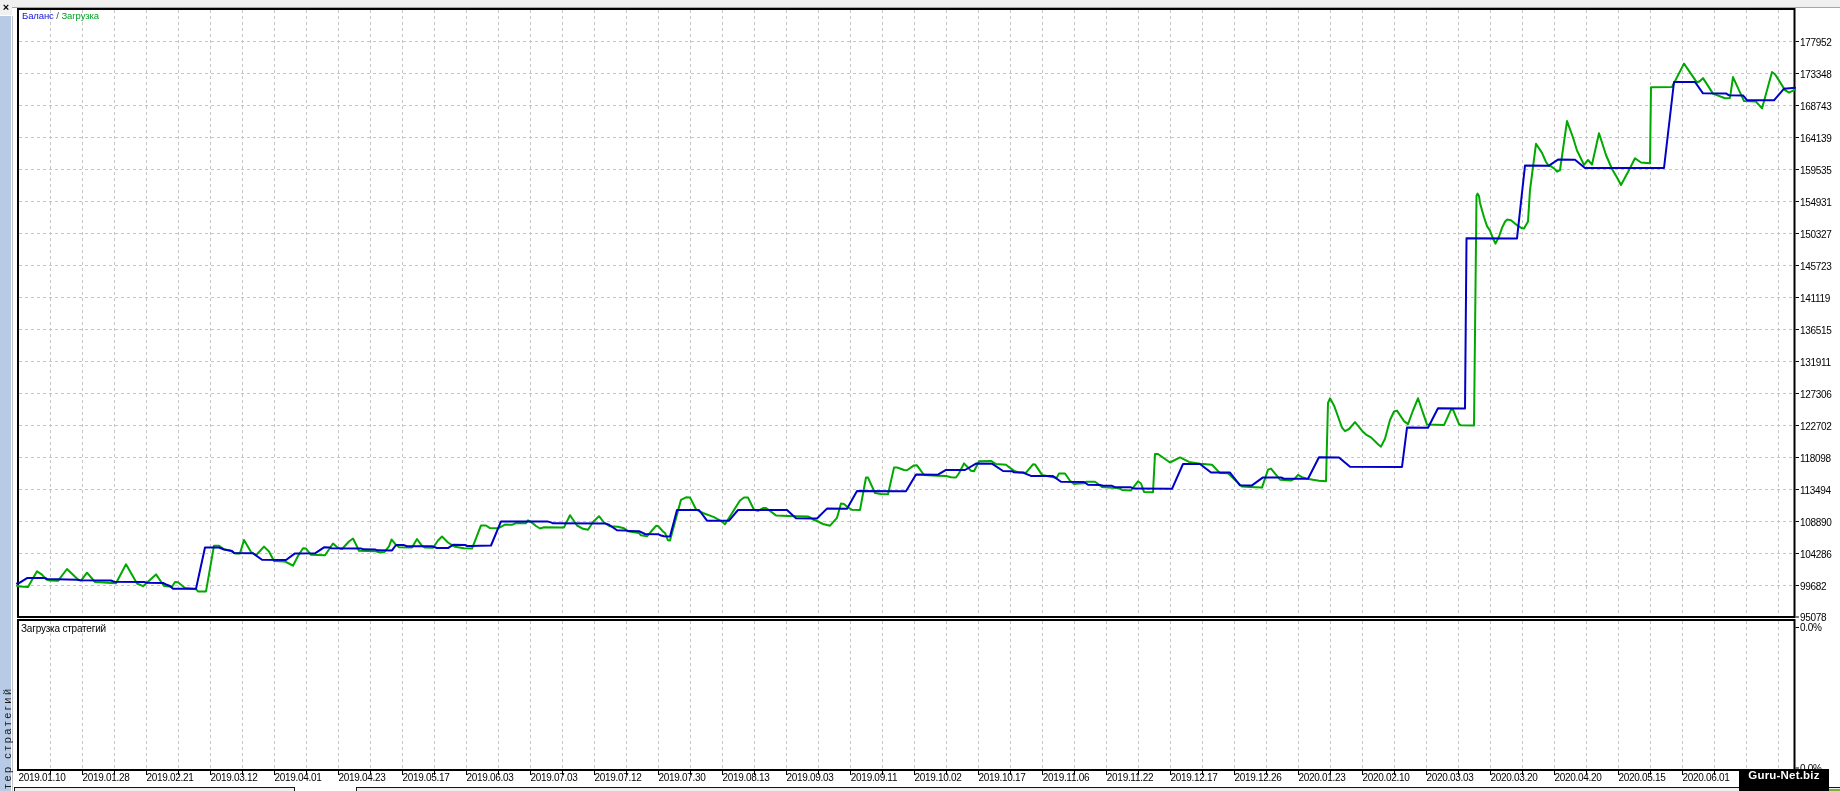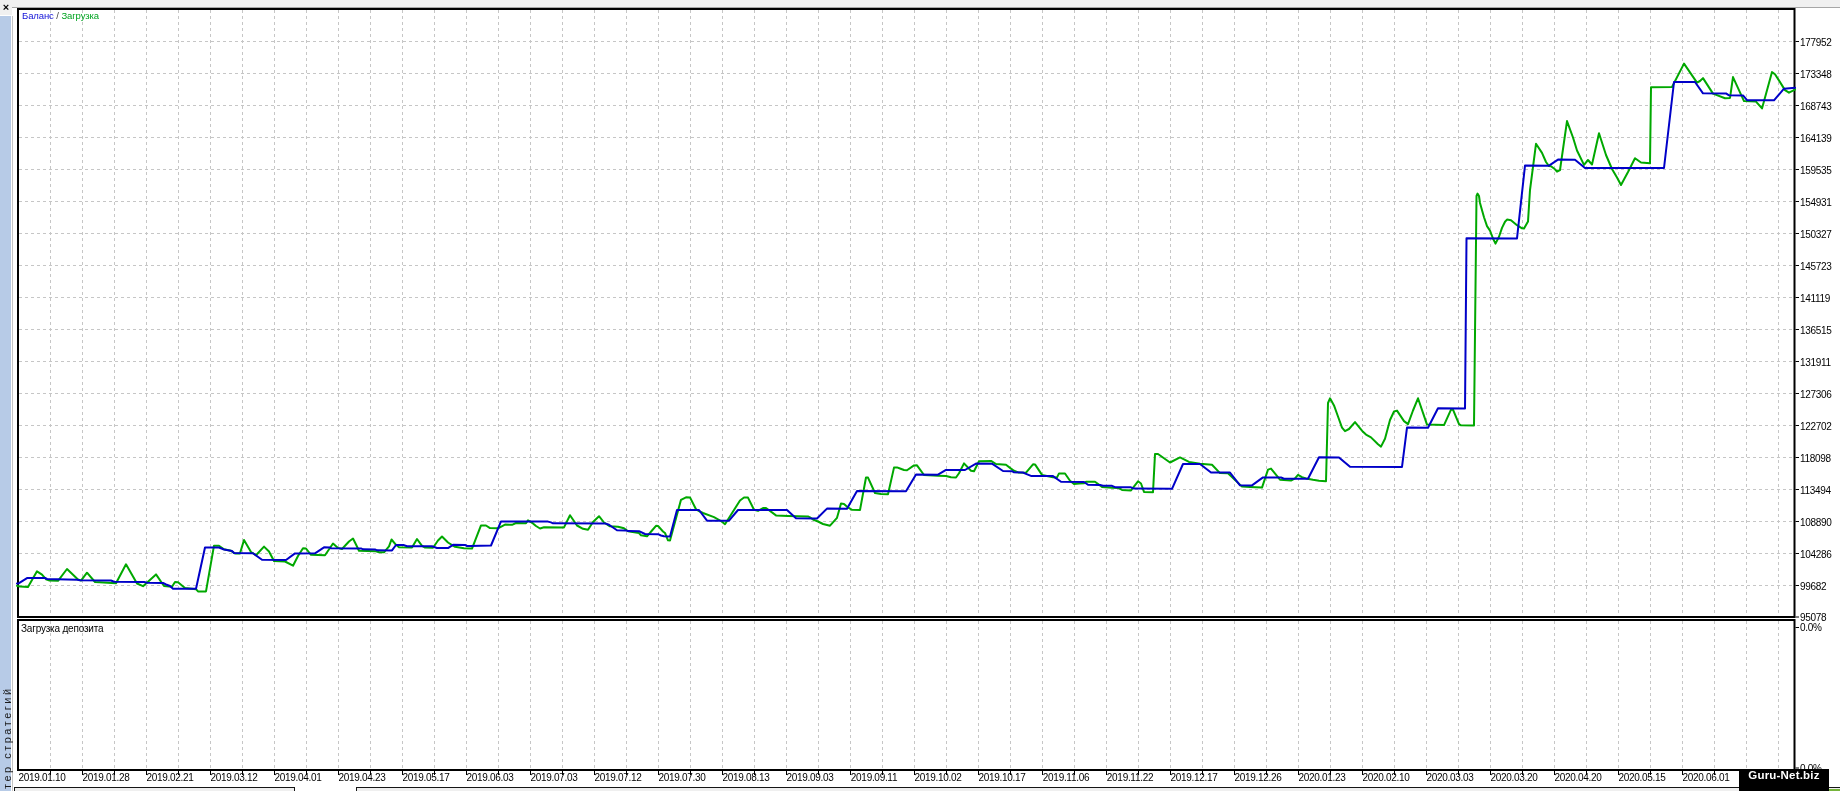--- a/index.html
+++ b/index.html
@@ -67,17 +67,17 @@
     <text x="1258" y="781" text-anchor="middle" style="font-family:'Liberation Sans',sans-serif;font-size:10px;letter-spacing:-0.3px;fill:#000">2019.12.26</text>
     <text x="1322" y="781" text-anchor="middle" style="font-family:'Liberation Sans',sans-serif;font-size:10px;letter-spacing:-0.3px;fill:#000">2020.01.23</text>
     <text x="1386" y="781" text-anchor="middle" style="font-family:'Liberation Sans',sans-serif;font-size:10px;letter-spacing:-0.3px;fill:#000">2020.02.10</text>
     <text x="1450" y="781" text-anchor="middle" style="font-family:'Liberation Sans',sans-serif;font-size:10px;letter-spacing:-0.3px;fill:#000">2020.03.03</text>
     <text x="1514" y="781" text-anchor="middle" style="font-family:'Liberation Sans',sans-serif;font-size:10px;letter-spacing:-0.3px;fill:#000">2020.03.20</text>
     <text x="1578" y="781" text-anchor="middle" style="font-family:'Liberation Sans',sans-serif;font-size:10px;letter-spacing:-0.3px;fill:#000">2020.04.20</text>
     <text x="1642" y="781" text-anchor="middle" style="font-family:'Liberation Sans',sans-serif;font-size:10px;letter-spacing:-0.3px;fill:#000">2020.05.15</text>
     <text x="1706" y="781" text-anchor="middle" style="font-family:'Liberation Sans',sans-serif;font-size:10px;letter-spacing:-0.3px;fill:#000">2020.06.01</text>
 </svg>
 <div class="abs" style="left:22px;top:10px;font-size:9.5px;letter-spacing:-0.1px;color:#1414d8">Баланс <span style="color:#444">/ </span><span style="color:#00a421">Загрузка</span></div>
-<div class="abs" style="left:21px;top:623px;font-size:10px;letter-spacing:-0.2px;color:#000">Загрузка депозита</div>
+<div class="abs" style="left:21px;top:623px;font-size:10px;letter-spacing:-0.2px;color:#000">Загрузка стратегий</div>
 <div class="abs" style="left:13px;top:782px;width:1827px;height:9px;background:#fff"></div>
 <div class="abs" style="left:14px;top:786.5px;width:279px;height:5px;border:1.8px solid #151515;border-bottom:none;background:#efefef"></div>
 <div class="abs" style="left:356px;top:786.5px;width:1484px;height:5px;border:1.8px solid #151515;border-bottom:none;border-right:none;background:#efefef"></div>
 <div class="abs" style="left:1758px;top:789px;width:82px;height:2px;background:#76b43c"></div>
 <div class="abs" style="left:1739px;top:769px;width:90px;height:24px;background:#000;color:#fff;font-weight:bold;font-size:11.5px;text-align:center;line-height:12px;letter-spacing:0.2px">Guru-Net.biz</div>
 </body></html>

